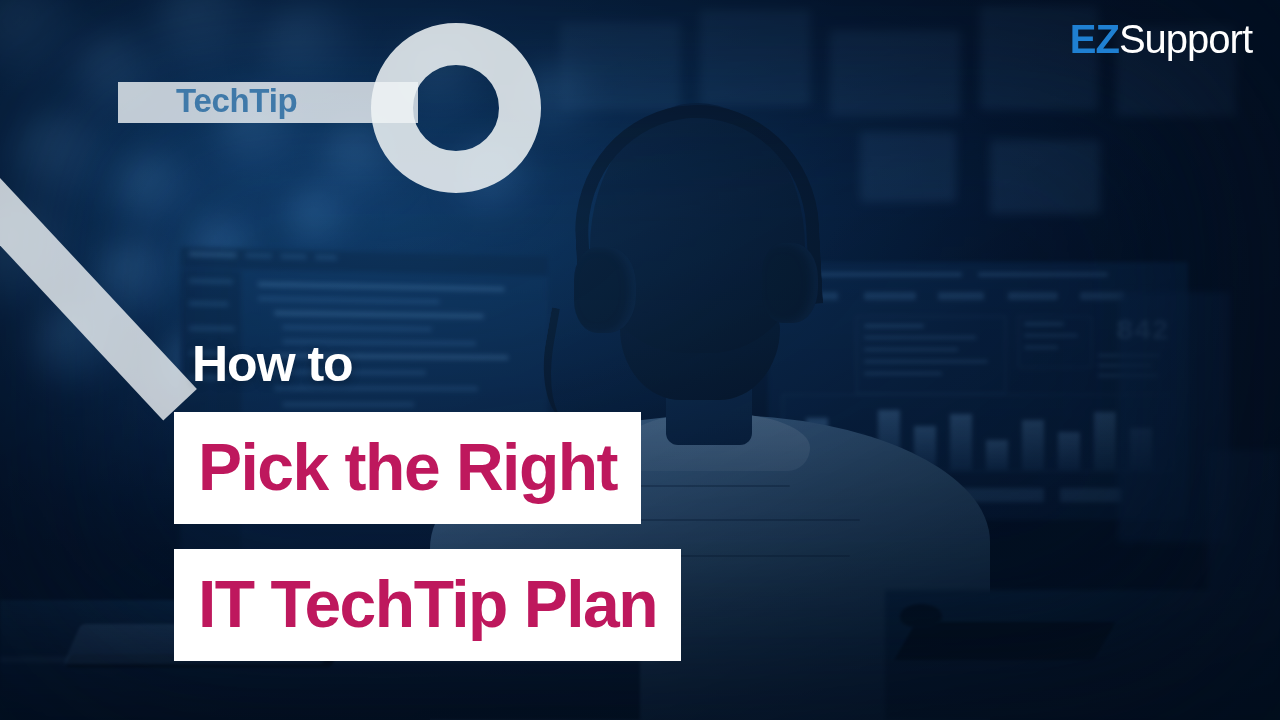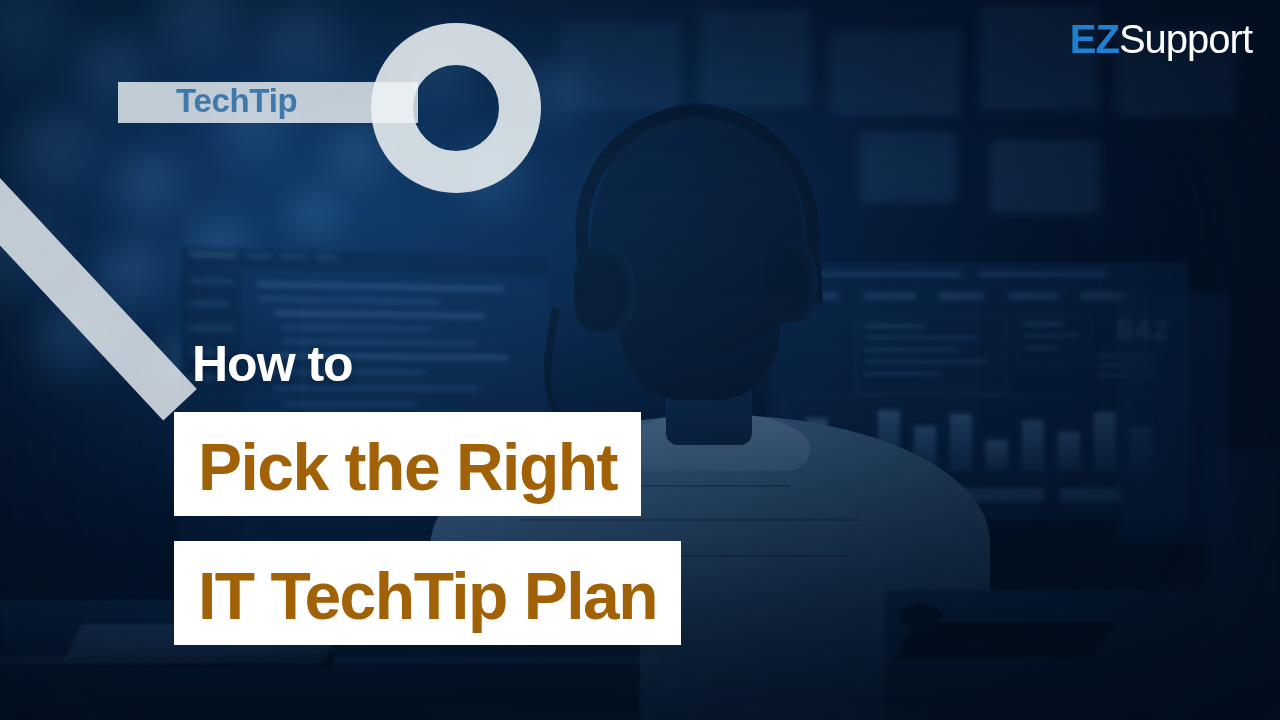--- a/index.html
+++ b/index.html
@@ -250,25 +250,25 @@
     font:700 50px "Liberation Sans Narrow","Liberation Sans", sans-serif;
     color:#ffffff;
     letter-spacing:-1px;
     margin-left:18px;
     line-height:52px;
     text-shadow:0 2px 10px rgba(3,18,36,.45);
   }
   .t-box {
     display:inline-block;
     background:#ffffff;
-    color:#a16207;
+    color:#be185d;
     font:700 66px "Liberation Sans Narrow","Liberation Sans", sans-serif;
     letter-spacing:-1.5px;
     line-height:1;
-    padding:22px 24px 16px 24px;
+    padding:22px 24px 24px 24px;
   }
   .t-row1 { margin-top:22px; }
   .t-row2 { margin-top:25px; }
 
   
   .logo { position:absolute; right:28px; top:18px; text-align:right; }
   .logo-main {
     font:700 40px "Liberation Sans", sans-serif;
     line-height:42px;
     white-space:nowrap;

